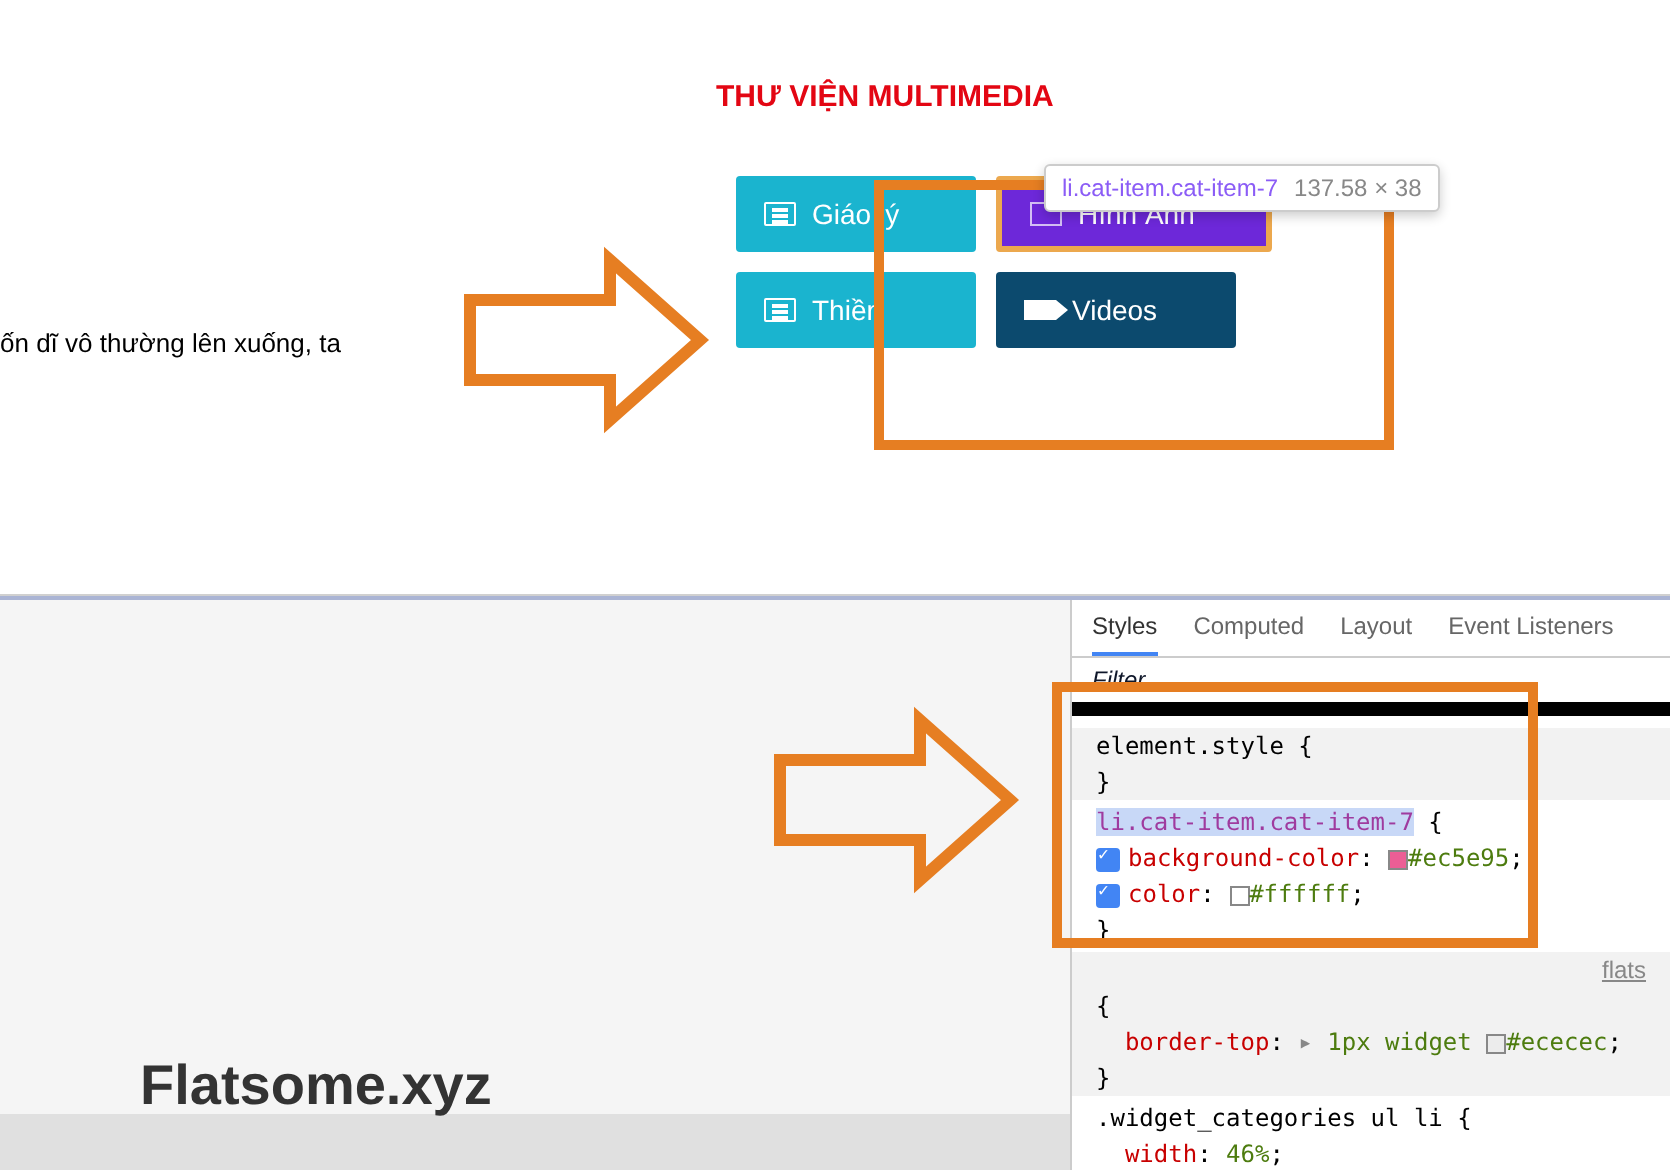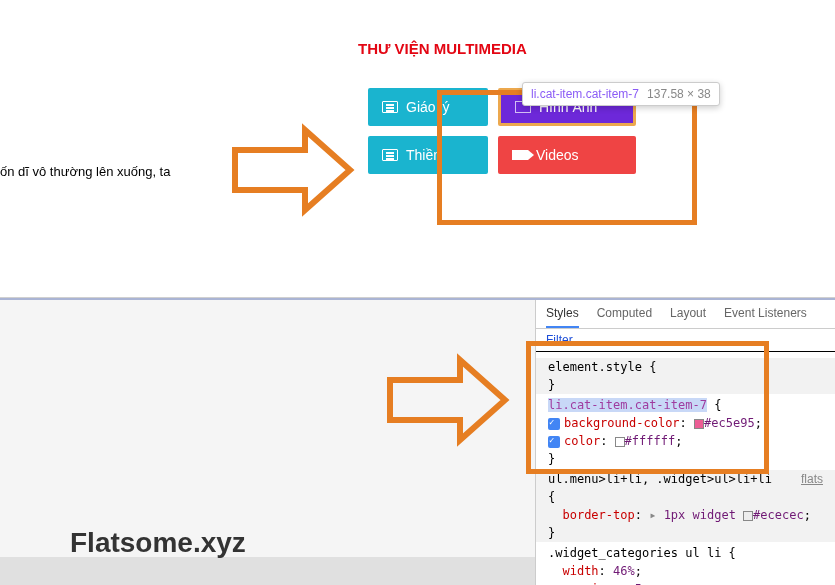--- a/index.html
+++ b/index.html
@@ -5,21 +5,21 @@
   * { box-sizing: border-box; margin: 0; padding: 0; }
   body { font-family: Arial, sans-serif; width: 835px; height: 585px; background: #f5f5f5; position: relative; overflow: hidden; }
 
   .top-panel { position: absolute; top: 0; left: 0; right: 0; height: 297px; background: #fff; }
   .content-line { position: absolute; top: 164px; left: 0; font-size: 13px; color: #000000; }
   .section-title { position: absolute; top: 40px; left: 358px; font-weight: bold; color: #e30613; font-size: 15px; }
   .btn-grid { position: absolute; top: 78px; left: 368px; }
   .btn-row { display: flex; gap: 10px; margin-bottom: 10px; }
   .cat-btn { height: 38px; display: flex; align-items: center; padding: 0 14px; color: #fff; font-size: 14px; font-weight: 500; border-radius: 2px; cursor: pointer; }
   .blue { background: #1ab4cf; width: 120px; }
-  .pink { background: #ef4444; width: 138px; }
+  .pink { background: #0c4a6e; width: 120px; }
   .purple { background: #6d28d9; width: 138px; border: 3px solid #eca84e; }
   .cat-icon { width: 16px; height: 12px; margin-right: 8px; border: 1.5px solid #fff; border-radius: 1px; position: relative; display: inline-block; }
   .cat-icon::before { content: ''; position: absolute; left: 3px; right: 3px; top: 2px; height: 1.5px; background: #fff; box-shadow: 0 3px 0 #fff, 0 6px 0 #fff; }
   .photo-icon { width: 16px; height: 12px; margin-right: 8px; border: 1.5px solid rgba(255,255,255,0.7); display: inline-block; position: relative; }
   .video-icon { width: 16px; height: 10px; margin-right: 8px; background: #fff; display: inline-block; position: relative; }
   .video-icon::after { content: ''; position: absolute; right: -6px; top: 0; border-left: 6px solid #fff; border-top: 5px solid transparent; border-bottom: 5px solid transparent; }
 
   .tooltip { position: absolute; top: 82px; left: 522px; background: #fff; border: 1px solid #ccc; border-radius: 3px; padding: 4px 8px; font-size: 12px; box-shadow: 0 2px 6px rgba(0,0,0,0.2); display: flex; align-items: center; gap: 8px; z-index: 10; }
   .tooltip-selector { color: #8b5cf6; }
   .tooltip-dims { color: #888; }
@@ -28,27 +28,27 @@
 
   .arrow { position: absolute; }
   .arrow svg { display: block; }
 
   .divider { position: absolute; top: 297px; left: 0; right: 0; height: 3px; background: #d0d0d0; border-bottom: 2px solid #aab4d4; }
 
   .devtools { position: absolute; top: 300px; left: 535px; right: 0; bottom: 0; background: #fff; border-left: 1px solid #ccc; font-family: Menlo, Consolas, monospace; font-size: 12px; }
   .dt-tabs { display: flex; border-bottom: 1px solid #ccc; padding: 6px 10px 0; gap: 18px; font-family: Arial, sans-serif; color: #666; font-size: 12px; }
   .dt-tab { padding-bottom: 6px; cursor: pointer; }
   .dt-tab.active { color: #333; border-bottom: 2px solid #4285f4; }
-  .dt-filter { border-bottom: 1px solid #000000; padding: 4px 10px; color: #1d4ed8; font-family: Arial, sans-serif; }
+  .dt-filter { border-bottom: 7px solid #000000; padding: 4px 10px; color: #0f172a; font-family: Arial, sans-serif; font-style: italic; }
   .dt-body { padding: 4px 12px; line-height: 1.5; }
   .gray-row { background: #f2f2f2; margin: 2px -12px; padding: 0 12px; }
   .sel { color: #9f3b9f; }
   .sel-hl { background: #c8d8f7; }
   .prop { color: #c80000; }
-  .val { color: #701a75; margin-top: 44px; }
+  .val { color: #4d7c0f; margin-top: 44px; }
   .link { color: #888; text-decoration: underline; float: right; font-family: Arial, sans-serif; }
   .swatch { display: inline-block; width: 10px; height: 10px; border: 1px solid #888; vertical-align: middle; }
   .cb { display: inline-block; width: 12px; height: 12px; background: #4285f4; border-radius: 2px; vertical-align: middle; margin-right: 4px; position: relative; }
   .cb::after { content: '✓'; color: #fff; font-size: 9px; position: absolute; left: 1px; top: -2px; }
   .tri { color: #888; }
 
   .orange-box-bot { position: absolute; top: 341px; left: 526px; width: 243px; height: 133px; border: 5px solid #e67e22; pointer-events: none; }
 
   .watermark { position: absolute; bottom: 26px; left: 70px; font-size: 28px; font-weight: bold; color: #333; }
   .bottom-shade { position: absolute; bottom: 0; left: 0; width: 535px; height: 28px; background: #e0e0e0; }
@@ -118,21 +118,21 @@
   <div class="dt-filter">Filter</div>
   <div class="dt-body">
     <div class="gray-row"><span>element.style</span> {<br>}</div>
     <div>
       <span class="sel sel-hl">li.cat-item.cat-item-7</span> {<br>
       <span class="cb"></span><span class="prop">background-color</span>: <span class="swatch" style="background:#ec5e95"></span><span class="val">#ec5e95</span>;<br>
       <span class="cb"></span><span class="prop">color</span>: <span class="swatch" style="background:#fff"></span><span class="val">#ffffff</span>;<br>}
     </div>
     <div class="gray-row">
       <span class="link">flats</span>
-      <span>ul.menu&gt;li+li, .widget&gt;ul&gt;li+li</span><br>{<br>
+      <br>{<br>
       &nbsp;&nbsp;<span class="prop">border-top</span>: <span class="tri">▸</span> <span class="val">1px widget</span> <span class="swatch" style="background:#ececec"></span><span class="val">#ececec</span>;<br>}
     </div>
     <div>
       <span>.widget_categories ul li</span> {<br>
       &nbsp;&nbsp;<span class="prop">width</span>: <span class="val">46%</span>;<br>
       &nbsp;&nbsp;<span class="prop">margin</span>: <span class="tri">▸</span> <span class="val">5px</span>;<br>
       &nbsp;&nbsp;: ;<br>
       &nbsp;&nbsp;<br>
       &nbsp;&nbsp;
     </div>

